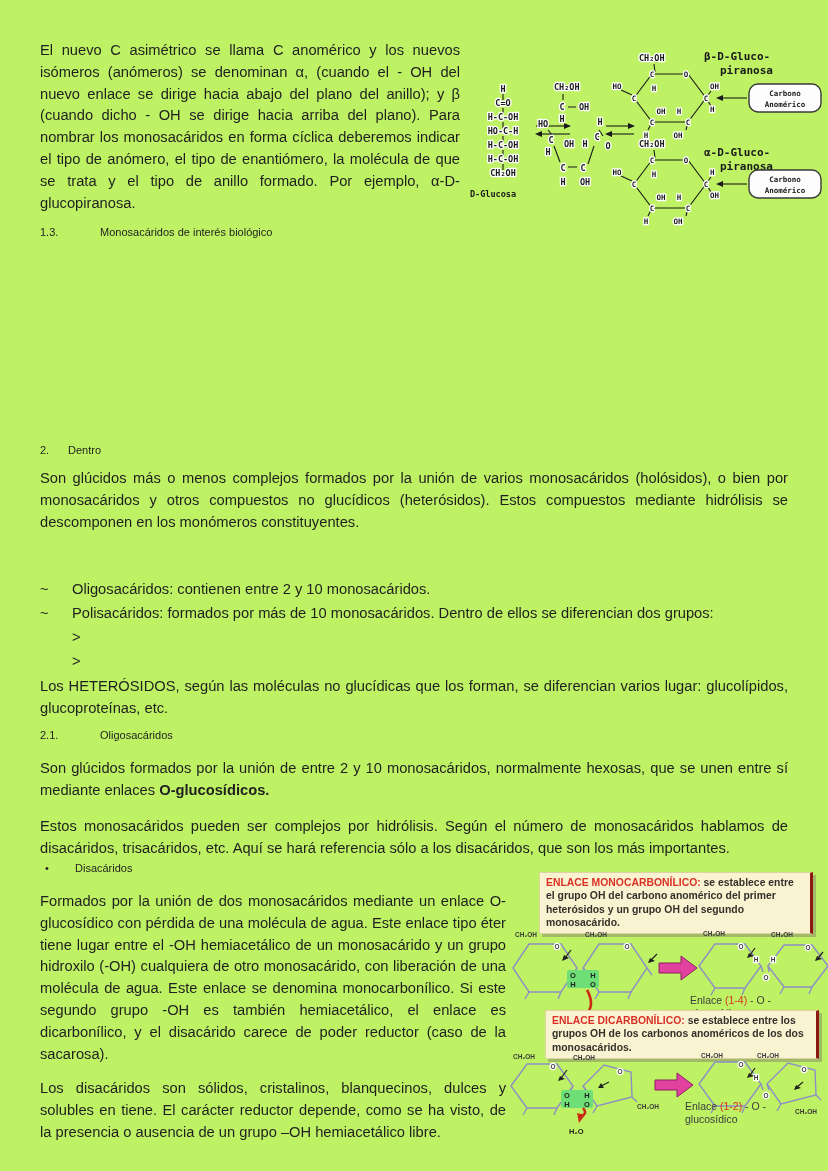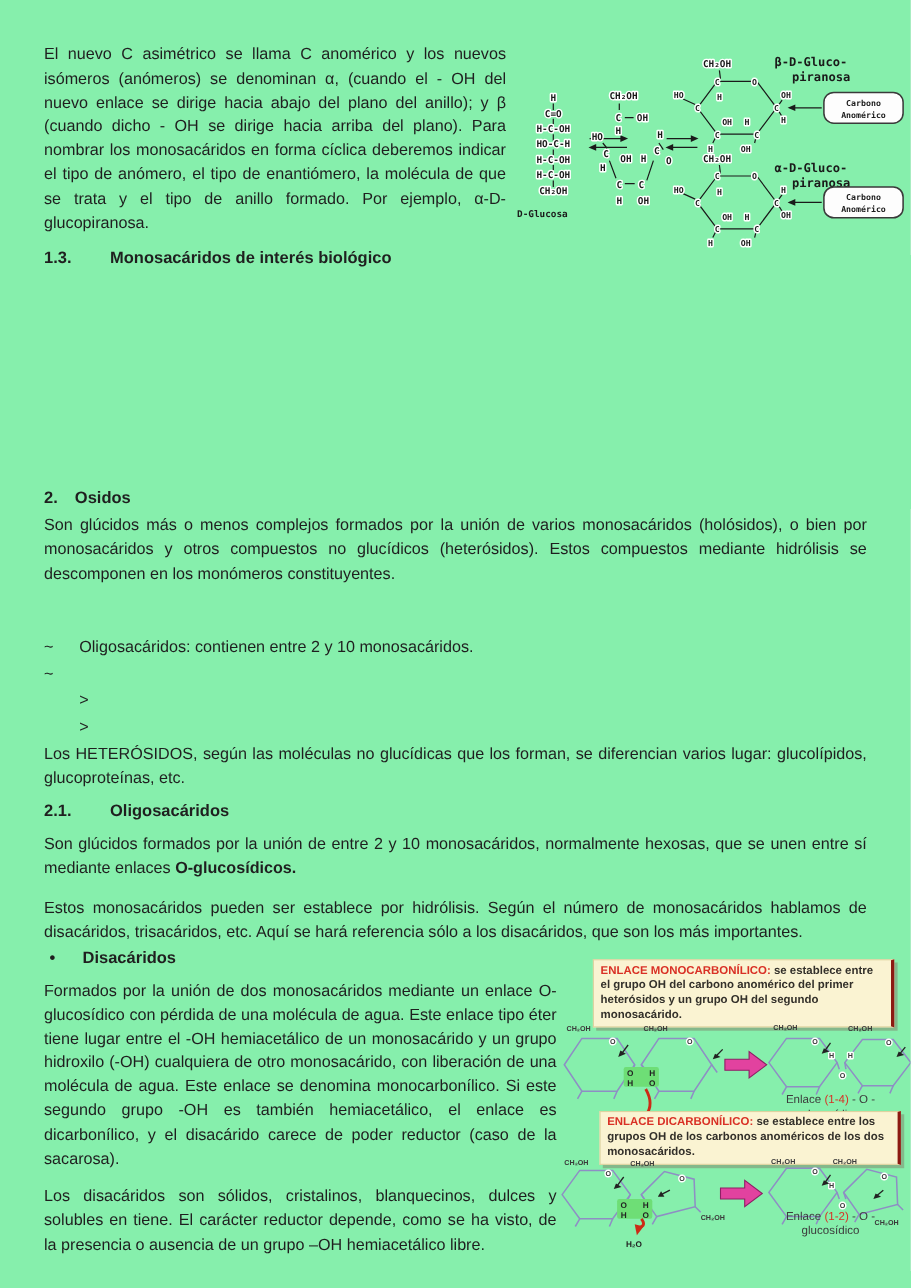--- a/index.html
+++ b/index.html
@@ -1,33 +1,33 @@
 <!DOCTYPE html>
 <html><head>
 <meta charset="utf-8">
 <style>
   html,body{margin:0;padding:0;background:#e8e8e8;}
-  .page{position:relative;width:828px;height:1171px;background:#86efac;margin:0 auto;
+  .page{position:relative;width:828px;height:1171px;background:#bef264;margin:0 auto;
         font-family:"Liberation Sans",sans-serif;color:#1f1f1f;overflow:hidden;}
   .abs{position:absolute;}
   p.body{margin:0;text-align:justify;font-size:14.7px;line-height:21.8px;}
   .intro{font-size:15.2px;line-height:24.3px;}
   .narrow{font-size:14.3px;line-height:19.6px;}
-  .h{font-weight:bold;font-size:15px;display:flex;}
+  .h{font-weight:normal;font-size:11px;display:flex;}
   .h .n{flex:0 0 auto;}
   .li{display:flex;font-size:14.7px;}
   .li .mk{flex:0 0 32px;}
   .bold{font-weight:bold;}
   .red{color:#d93025;}
   
   .ebox{position:absolute;background:#faf3d2;border:1px solid #ddd3a0;border-right:3px solid #8c1a12;
         box-shadow:3px 3px 0 rgba(130,130,105,.5);padding:3px 6px 4px 6px;
         font-size:10.4px;font-weight:bold;line-height:1.28;color:#33302a;}
   .ebox .t{color:#d93025;}
-  .elabel{position:absolute;font-size:10.5px;line-height:1.25;color:#3c3c3c;text-align:center;}
+  .elabel{position:absolute;font-size:10.5px;line-height:1.25;color:#3c3c3c;}
   
   .m8{font-family:"DejaVu Sans Mono",monospace;font-size:8.5px;font-weight:bold;fill:#1a1a1a;}
   .m11{font-family:"DejaVu Sans Mono",monospace;font-size:11px;font-weight:bold;fill:#1a1a1a;}
   .m7{font-family:"DejaVu Sans Mono",monospace;font-size:7.5px;font-weight:bold;fill:#1a1a1a;}
   .f6{font-family:"Liberation Sans",sans-serif;font-size:6.5px;font-weight:bold;fill:#3a3a3a;}
   .f7{font-family:"Liberation Sans",sans-serif;font-size:7.5px;font-weight:bold;fill:#222;}
   .halo{paint-order:stroke;stroke:#ffffff;stroke-width:2.6px;stroke-linejoin:round;}
   .bond{stroke:#1a1a1a;stroke-width:1.1;fill:none;}
   .ring2{stroke:#8e8ec4;stroke-width:1.4;fill:none;}
 </style>
@@ -141,46 +141,47 @@
     </g>
   </svg>
 
   <div class="abs h" style="left:40px;top:226px;width:500px;">
     <span class="n" style="width:60px;">1.3.</span>
     <span>Monosacáridos de interés biológico</span>
   </div>
 
   <div class="abs h" style="left:40px;top:444px;width:500px;">
     <span class="n" style="width:28px;">2.</span>
-    <span>Osidos</span>
+    <span>Dentro</span>
   </div>
   <p class="abs body" style="left:40px;top:468px;width:748px;">Son glúcidos más o menos complejos formados por la unión de varios monosacáridos (holósidos), o bien por monosacáridos y otros compuestos no glucídicos (heterósidos). Estos compuestos mediante hidrólisis se descomponen en los monómeros constituyentes.</p>
 
   <div class="abs li" style="left:40px;top:581px;width:748px;">
     <span class="mk">~</span>
     <span>Oligosacáridos: contienen entre 2 y 10 monosacáridos.</span>
   </div>
   <div class="abs li" style="left:40px;top:605px;width:748px;">
     <span class="mk">~</span>
+    <span>Polisacáridos: formados por más de 10 monosacáridos. Dentro de ellos se diferencian dos grupos:</span>
   </div>
   <div class="abs li" style="left:72px;top:629px;width:716px;">
     <span class="mk">&gt;</span>
   </div>
   <div class="abs li" style="left:72px;top:653px;width:716px;">
     <span class="mk">&gt;</span>
   </div>
 
   <p class="abs body" style="left:40px;top:676px;width:748px;">Los HETERÓSIDOS, según las moléculas no glucídicas que los forman, se diferencian varios lugar: glucolípidos, glucoproteínas, etc.</p>
 
   <div class="abs h" style="left:40px;top:729px;width:500px;">
     <span class="n" style="width:60px;">2.1.</span>
     <span>Oligosacáridos</span>
   </div>
   <p class="abs body" style="left:40px;top:758px;width:748px;"><span>Son glúcidos formados por la unión de entre 2 y 10 monosacáridos, normalmente hexosas, que se unen entre sí mediante enlaces </span><span class="bold">O-glucosídicos.</span></p>
-  <p class="abs body" style="left:40px;top:816px;width:748px;">Estos monosacáridos pueden ser establece por hidrólisis. Según el número de monosacáridos hablamos de disacáridos, trisacáridos, etc. Aquí se hará referencia sólo a los disacáridos, que son los más importantes.</p>
+  <p class="abs body" style="left:40px;top:816px;width:748px;">Estos monosacáridos pueden ser complejos por hidrólisis. Según el número de monosacáridos hablamos de disacáridos, trisacáridos, etc. Aquí se hará referencia sólo a los disacáridos, que son los más importantes.</p>
 
   <div class="abs h" style="left:45px;top:862px;width:400px;">
     <span class="n" style="width:30px;">•</span>
     <span>Disacáridos</span>
   </div>
 
   <div class="abs" style="left:40px;top:891px;width:466px;">
     <p class="body narrow">Formados por la unión de dos monosacáridos mediante un enlace O-glucosídico con pérdida de una molécula de agua. Este enlace tipo éter tiene lugar entre el -OH hemiacetálico de un monosacárido y un grupo hidroxilo (-OH) cualquiera de otro monosacárido, con liberación de una molécula de agua. Este enlace se denomina monocarbonílico. Si este segundo grupo -OH es también hemiacetálico, el enlace es dicarbonílico, y el disacárido carece de poder reductor (caso de la sacarosa).</p>
     <p class="body narrow" style="margin-top:13px;">Los disacáridos son sólidos, cristalinos, blanquecinos, dulces y solubles en tiene. El carácter reductor depende, como se ha visto, de la presencia o ausencia de un grupo –OH hemiacetálico libre.</p>
   </div>

